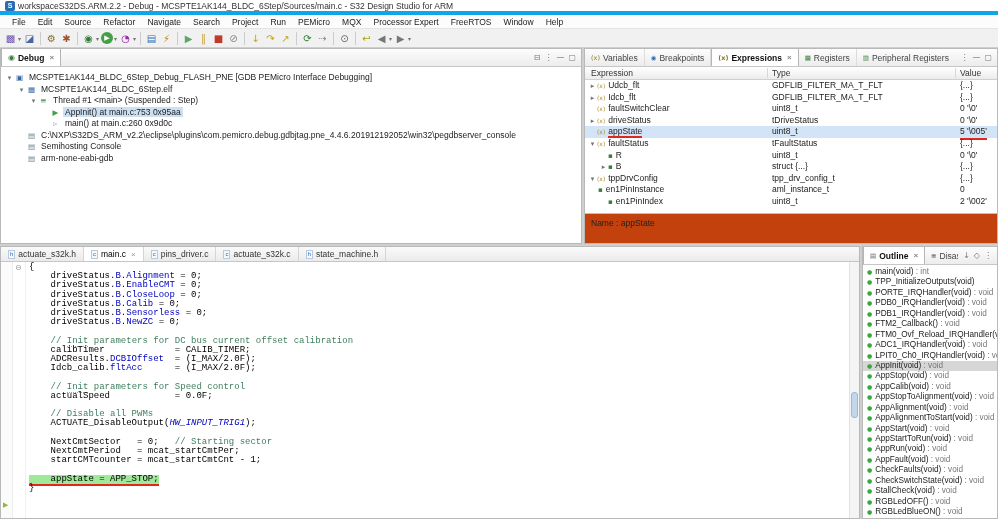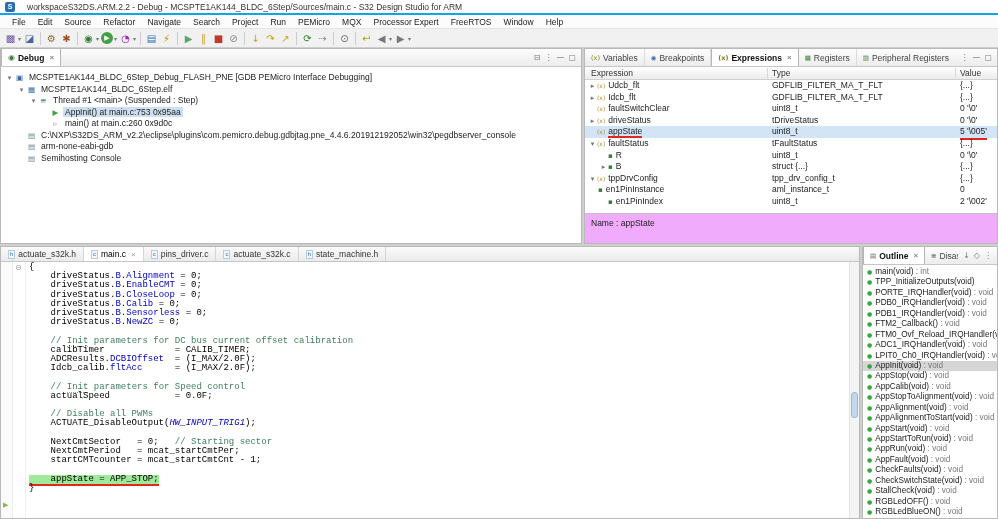--- a/index.html
+++ b/index.html
@@ -1,20 +1,20 @@
 <!DOCTYPE html>
 <html><head>
 <meta charset="utf-8">
 <style>
   *{margin:0;padding:0;box-sizing:border-box;}
   html,body{width:998px;height:519px;overflow:hidden;}
   body{font-family:"Liberation Sans","DejaVu Sans",sans-serif;font-size:9px;color:#222;background:#dcdcdc;}
   .app{position:relative;width:998px;height:519px;display:flex;flex-direction:column;}
   
-  .titlebar{height:15px;background:#ffffff;border-bottom:2px solid #0ea5e9;display:flex;align-items:center;gap:12px;padding:0 5px;flex:none;}
+  .titlebar{height:15px;background:#ffffff;border-bottom:4px solid #0ea5e9;display:flex;align-items:center;gap:3px;padding:0 5px;flex:none;}
   .appicon{width:10px;height:10px;background:#2a6db5;color:#fff;font-size:7px;font-weight:bold;display:flex;align-items:center;justify-content:center;border-radius:2px;}
   .title-text{font-size:8.5px;color:#333;white-space:nowrap;}
   .menubar{height:14px;background:#fcfcfc;border-bottom:1px solid #e4e4e4;display:flex;align-items:center;padding:0 6px;flex:none;}
   .menu-item{padding:0 6px;font-size:8.5px;color:#222;}
   .toolbar{height:19px;background:#f1f1f1;border-bottom:1px solid #cfcfcf;display:flex;align-items:center;padding:0 3px;flex:none;}
   .tb-btn{display:flex;align-items:center;height:16px;padding:0 1px;border-radius:2px;}
   .tb-glyph{width:13px;height:13px;display:flex;align-items:center;justify-content:center;font-size:10px;font-family:"DejaVu Sans",sans-serif;}
   .tb-circle{border-radius:50%;width:12px;height:12px;font-size:7px;}
   .tb-dd{font-size:6px;color:#777;margin-left:1px;}
   .tb-sep{width:1px;height:13px;background:#cccccc;margin:0 3px;flex:none;}
@@ -53,21 +53,21 @@
   .xrows{position:relative;flex:1;background:#fff;overflow:hidden;}
   .xrow{position:relative;height:11.6px;line-height:11.6px;font-size:8.5px;white-space:nowrap;}
   .xrow.sel{background:#d2e4f6;}
   .xex{display:inline-block;width:9px;color:#777;font-size:7px;text-align:center;}
   .xicon{display:inline-block;margin-right:3px;font-size:6px;color:#b08d2f;font-family:"DejaVu Sans",sans-serif;}
   .xicon.child{color:#3a7d3a;font-size:7px;}
   .xtype{position:absolute;left:187px;top:0;}
   .xval{position:absolute;left:375px;top:0;}
   .xrow.annot .name-text{border-bottom:2px solid #e2271d;}
   .xrow.annot .xval{border-bottom:2px solid #e2271d;}
-  .xdetail{height:30px;border-top:1px solid #c0c0c0;background:#f0abfc;font-size:8.5px;padding:4px 6px;flex:none;color:#222;}
+  .xdetail{height:30px;border-top:1px solid #c0c0c0;background:#c2410c;font-size:8.5px;padding:4px 6px;flex:none;color:#222;}
   
   .etabs{height:15px;background:linear-gradient(#fafafa,#ebebeb);border-bottom:1px solid #c6c6c6;display:flex;align-items:stretch;flex:none;}
   .etab{display:flex;align-items:center;gap:3px;padding:0 7px;border-right:1px solid #d5d5d5;font-size:8.5px;color:#333;white-space:nowrap;}
   .etab.active{background:#fff;color:#000;}
   .ficon{font-size:6px;color:#2a6db5;border:1px solid #b9c9de;background:#f4f8fd;padding:0 1px;line-height:7px;}
   .eclose{color:#999;font-size:8px;margin-left:2px;}
   .ecode{position:relative;flex:1;background:#fff;overflow:hidden;font-family:"Liberation Mono","DejaVu Sans Mono",monospace;}
   .ruler{position:absolute;left:0;top:0;bottom:0;width:12px;background:#fbfbfb;border-right:1px solid #ededed;}
   .foldbar{position:absolute;left:12px;top:0;bottom:0;width:13px;background:#ffffff;border-right:1px solid #f0f0f0;}
   .fold-minus{position:absolute;left:2px;top:1px;font-size:8px;color:#999;font-family:"DejaVu Sans",sans-serif;}
@@ -219,22 +219,22 @@
             <span class="ph-ic">▢</span>
           </span>
       </div>
       <div class="tree">
           <div class="trow" style="padding-left: 4px;"><span class="tex">▾</span><span class="ticon ic-launch-config">▣</span><span class="tlabel">MCSPTE1AK144_BLDC_6Step_Debug_FLASH_PNE [GDB PEMicro Interface Debugging]</span></div>
           <div class="trow" style="padding-left: 16px;"><span class="tex">▾</span><span class="ticon ic-executable">▦</span><span class="tlabel">MCSPTE1AK144_BLDC_6Step.elf</span></div>
           <div class="trow" style="padding-left: 28px;"><span class="tex">▾</span><span class="ticon ic-thread">≡</span><span class="tlabel">Thread #1 &lt;main&gt; (Suspended : Step)</span></div>
           <div class="trow sel" style="padding-left: 40px;"><span class="tex"></span><span class="ticon ic-stack-frame-current">▶</span><span class="tlabel">AppInit() at main.c:753 0x95aa</span></div>
           <div class="trow" style="padding-left: 40px;"><span class="tex"></span><span class="ticon ic-stack-frame">▹</span><span class="tlabel">main() at main.c:260 0x9d0c</span></div>
           <div class="trow" style="padding-left: 16px;"><span class="tex"></span><span class="ticon ic-process">▤</span><span class="tlabel">C:\NXP\S32DS_ARM_v2.2\eclipse\plugins\com.pemicro.debug.gdbjtag.pne_4.4.6.201912192052\win32\pegdbserver_console</span></div>
+          <div class="trow" style="padding-left: 16px;"><span class="tex"></span><span class="ticon ic-console">▤</span><span class="tlabel">Semihosting Console</span></div>
           <div class="trow" style="padding-left: 16px;"><span class="tex"></span><span class="ticon ic-process">▤</span><span class="tlabel">arm-none-eabi-gdb</span></div>
-          <div class="trow" style="padding-left: 16px;"><span class="tex"></span><span class="ticon ic-console">▤</span><span class="tlabel">Semihosting Console</span></div>
         </div>
     </div>
 
     <div class="panel expr-panel">
       <div class="phead">
         <span id="right-tabs" style="display:flex;align-items:stretch;overflow:hidden;">
             <span class="vtab">
               <span class="vicon">(x)</span>
               <span class="vlabel">Variables</span>
             </span>

